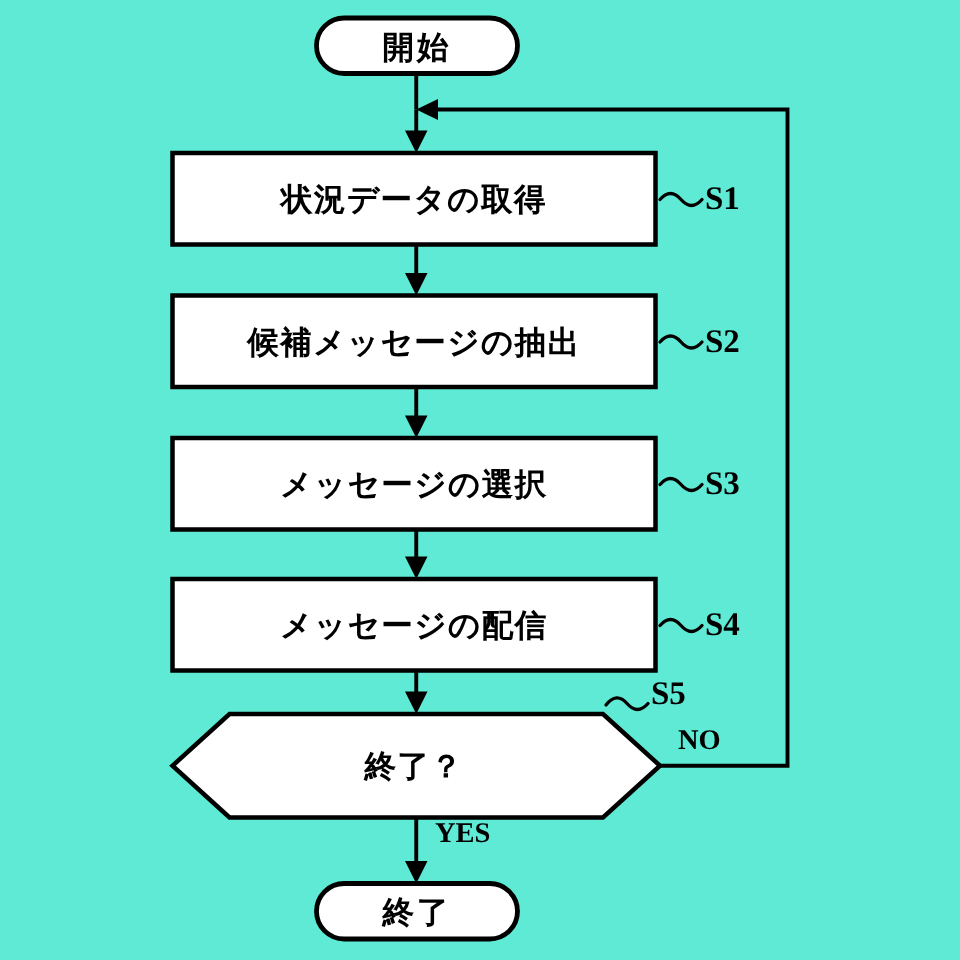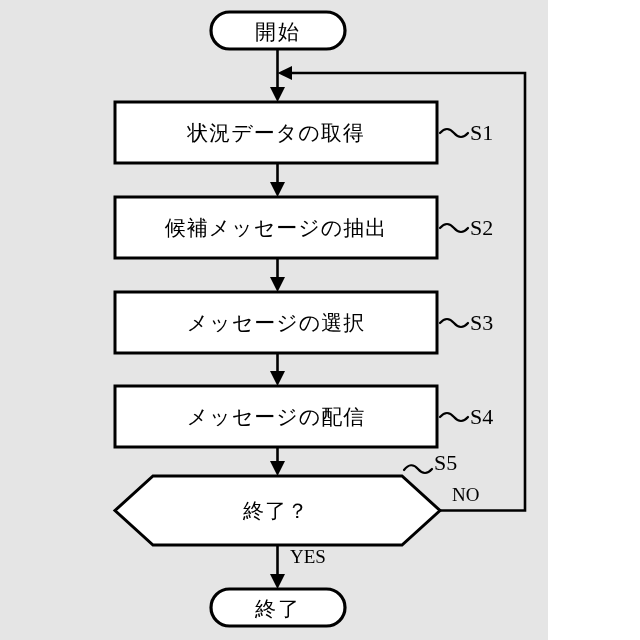--- a/index.html
+++ b/index.html
@@ -10,23 +10,24 @@
   }
   body {
     width: 640px;
     height: 640px;
     font-family: "Liberation Sans", "DejaVu Sans", sans-serif;
     color: #000000;
     overflow: hidden;
   }
   #canvas-wrap {
     position: relative;
-    width: 548px;
+    width: 640px;
     height: 640px;
-    background: #e5e5e5;
+    background: #5eead4;
+    font-weight: bold;
   }
   svg#flow {
     position: absolute;
     left: 0;
     top: 0;
     width: 640px;
     height: 640px;
     display: block;
   }
   .shape-stroke {

